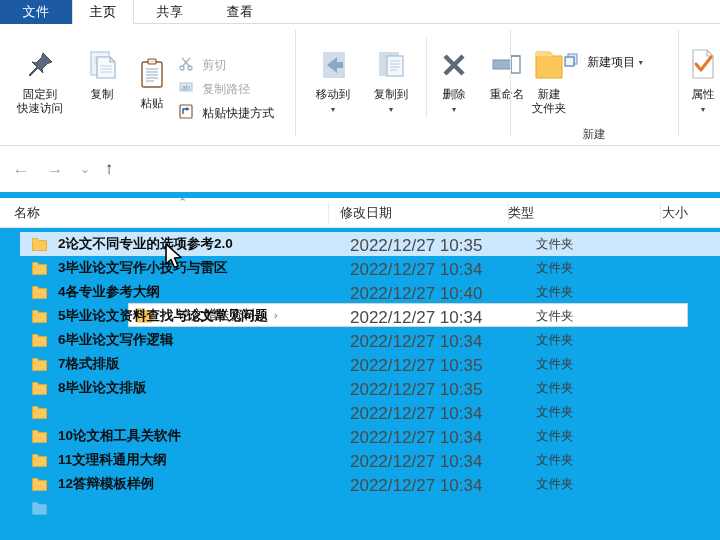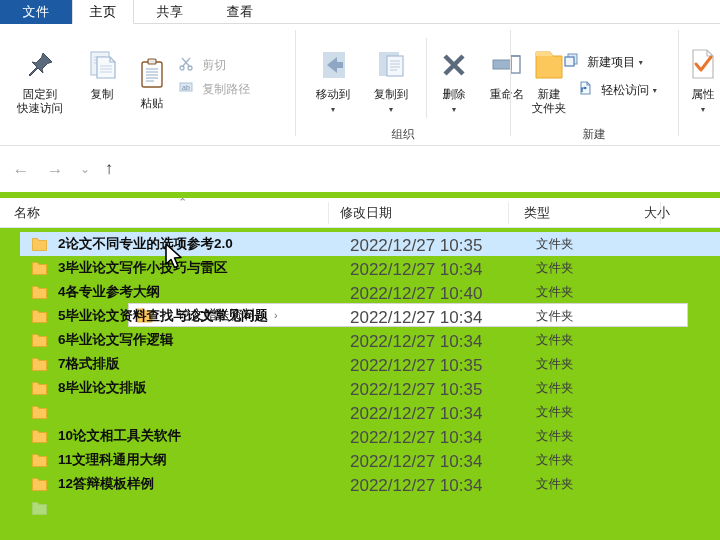--- a/index.html
+++ b/index.html
@@ -3,21 +3,21 @@
 <meta charset="utf-8">
 <style>
   * { box-sizing: border-box; margin: 0; padding: 0; }
   html, body {
     width: 720px; height: 540px;
     font-family: "Liberation Sans", "DejaVu Sans", sans-serif;
     background: #ffffff;
     overflow: hidden;
     -webkit-font-smoothing: antialiased;
   }
-  #app { position: relative; width: 720px; height: 540px; background:#84cc16; }
+  #app { position: relative; width: 720px; height: 540px; background:#0ea5e9; }
 
   
   .tabstrip {
     position: absolute; left:0; top:0; width:720px; height:24px;
     background:#ffffff; border-bottom:1px solid #dcdcdc;
   }
   .tab {
     position:absolute; top:0; height:24px; line-height:24px;
     font-size:13px; color:#1a1a1a; text-align:center; cursor:default;
     letter-spacing:0.5px;
@@ -190,20 +190,30 @@
       <div class="smallbtn dim" style="left:178px; top:55px;">
         <span class="ico">
           <svg width="16" height="16" viewBox="0 0 16 16">
             <rect x="2" y="4" width="12" height="8" fill="#dde7f3" stroke="#b0c4da" stroke-width="1"></rect>
             <text x="4" y="11" font-size="7" fill="#7e93ab" font-family="Liberation Sans">ab</text>
           </svg>
         </span>
         <span class="txt">复制路径</span>
       </div>
 
+      <div class="smallbtn" style="left:178px; top:79px;">
+        <span class="ico">
+          <svg width="16" height="16" viewBox="0 0 16 16">
+            <rect x="2" y="2" width="12" height="13" rx="1" fill="#fff" stroke="#8a5a2b" stroke-width="1.2"></rect>
+            <path d="M5 11 L5 6 L10 6" fill="none" stroke="#1c5ba3" stroke-width="1.4"></path>
+            <path d="M8.5 4 L11.5 6 L8.5 8 Z" fill="#1c5ba3"></path>
+          </svg>
+        </span>
+        <span class="txt">粘贴快捷方式</span>
+      </div>
 
     </div>
 
     <div class="grp-sep" style="left:295px;"></div>
 
     <div class="grp" style="left:296px; width:214px;">
 
       <div class="bigbtn" style="left:8px; top:26px; width:58px;">
         <span>
           <svg width="36" height="32" viewBox="0 0 36 32">
@@ -246,21 +256,20 @@
         <span>
           <svg width="36" height="32" viewBox="0 0 36 32">
             <rect x="4" y="10" width="18" height="9" fill="#9db4cd" stroke="#7b93ad" stroke-width="1"></rect>
             <rect x="22" y="6" width="9" height="17" fill="none" stroke="#7b93ad" stroke-width="1.4"></rect>
             <line x1="22" y1="6" x2="31" y2="6" stroke="#7b93ad" stroke-width="1.4"></line>
           </svg>
         </span>
         <span class="lbl">重命名</span>
       </div>
 
-      <div class="grp-label">组织</div>
     </div>
 
     <div class="grp-sep" style="left:510px;"></div>
 
     <div class="grp" style="left:511px; width:166px;">
 
       <div class="bigbtn" style="left:10px; top:24px; width:56px;">
         <span>
           <svg width="36" height="34" viewBox="0 0 36 34">
             <path d="M5 4 h14 l3 4 h9 v22 h-26 z" fill="#fcc75b" stroke="#e8a825" stroke-width="1"></path>
@@ -275,32 +284,20 @@
         <span class="ico">
           <svg width="16" height="16" viewBox="0 0 16 16">
             <rect x="5" y="2" width="9" height="10" fill="#dce8f6" stroke="#6f93bb" stroke-width="1"></rect>
             <rect x="2" y="5" width="9" height="9" fill="#eff5fb" stroke="#4f7fb5" stroke-width="1.2"></rect>
           </svg>
         </span>
         <span class="txt">新建项目</span>
         <span class="caret-d">▾</span>
       </div>
 
-      <div class="smallbtn" style="left:66px; top:56px;">
-        <span class="ico">
-          <svg width="16" height="16" viewBox="0 0 16 16">
-            <path d="M4 2 h6 l3 3 v9 h-9 z" fill="#f3f8fc" stroke="#6f93bb" stroke-width="1.1"></path>
-            <path d="M10 2 v3 h3" fill="none" stroke="#6f93bb" stroke-width="1.1"></path>
-            <path d="M5 12 L5 8 L9 8" fill="none" stroke="#1c5ba3" stroke-width="1.2"></path>
-            <path d="M7.5 6.4 L10 8 L7.5 9.6 Z" fill="#1c5ba3"></path>
-          </svg>
-        </span>
-        <span class="txt">轻松访问</span>
-        <span class="caret-d">▾</span>
-      </div>
 
       <div class="grp-label">新建</div>
     </div>
 
     <div class="grp-sep" style="left:678px;"></div>
 
     <div class="grp" style="left:679px; width:41px;">
       <div class="bigbtn" style="left:2px; top:24px; width:44px;">
         <span>
           <svg width="32" height="34" viewBox="0 0 32 34">
@@ -332,23 +329,23 @@
     <div class="crumb" style="left:178px;">论文赠送资料</div>
     <div class="crumb crumb-sep" style="left:274px;">›</div>
   </div>
 
   <div class="colhdr">
     <div class="ch" style="left:14px;">名称</div>
     <div class="sortcaret">⌃</div>
     <div class="colsep" style="left:328px;"></div>
     <div class="ch" style="left:340px;">修改日期</div>
     <div class="colsep" style="left:508px;"></div>
-    <div class="ch" style="left:524px;">类型</div>
+    <div class="ch" style="left:508px;">类型</div>
     <div class="colsep" style="left:660px;"></div>
-    <div class="ch" style="left:644px;">大小</div>
+    <div class="ch" style="left:662px;">大小</div>
   </div>
 
   <div class="list">
 
     <div class="row sel" style="top:4px;">
       <span class="folder">
         <svg width="15" height="13" viewBox="0 0 15 13">
             <path d="M0.5 0.5 h5 l1.3 2 h7.7 v10 h-14 z" fill="#fcc75b" stroke="#e8a825" stroke-width="0.8"></path>
           </svg>
       </span>

